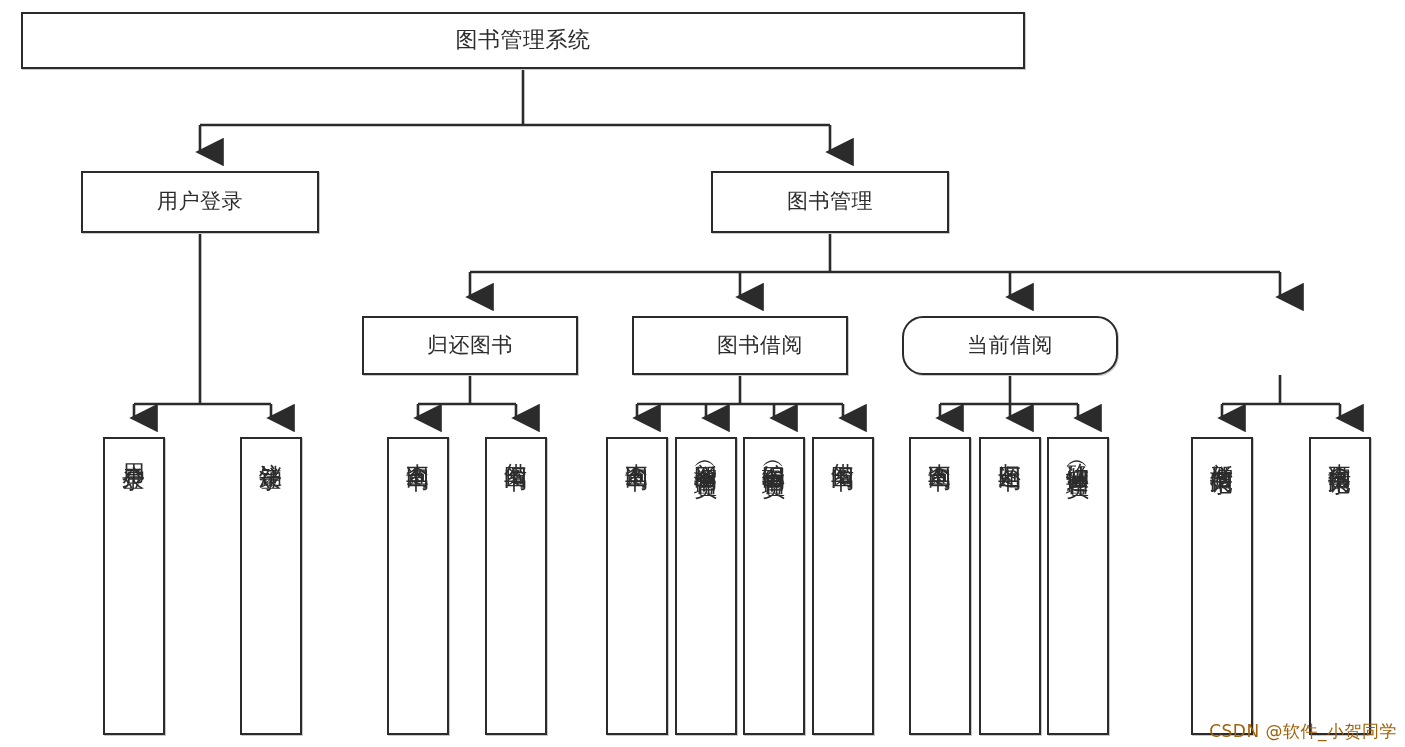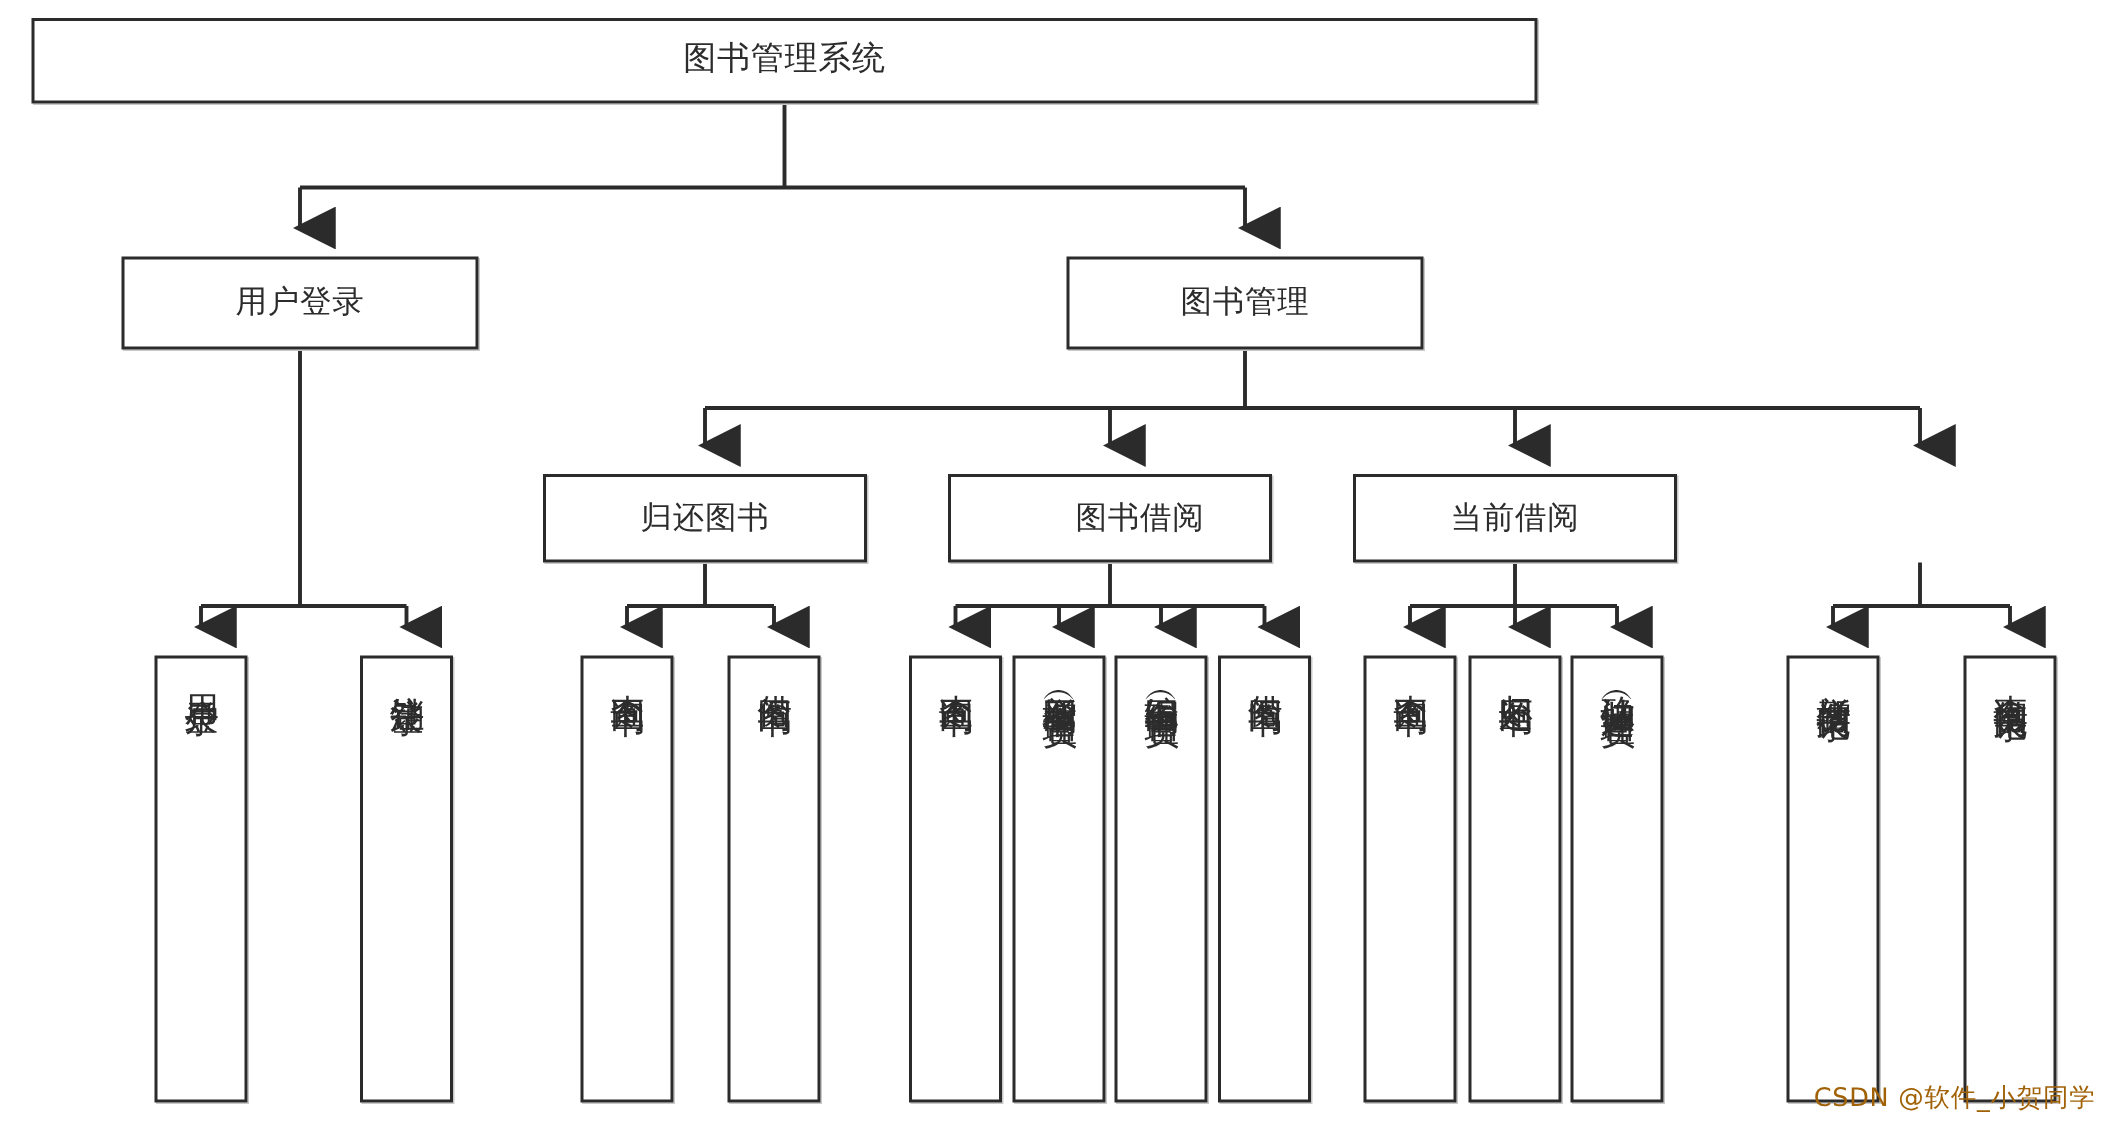--- a/index.html
+++ b/index.html
@@ -137,21 +137,21 @@
   <div class="node horiz" style="left:711px; top:171px; width:238px; height:62px;">
     <span class="label">图书管理</span>
   </div>
 
   <div class="node horiz" style="left:362px; top:316px; width:216px; height:59px;">
     <span class="label">归还图书</span>
   </div>
   <div class="node horiz" style="left:632px; top:316px; width:216px; height:59px;padding-left:40px;">
     <span class="label">图书借阅</span>
   </div>
-  <div class="node horiz" style="left:902px; top:316px; width:216px; height:59px;">
+  <div class="node horiz" style="left:902px; top:316px; width:216px; height:59px;border-radius:21px;">
     <span class="label">当前借阅</span>
   </div>
 
   <div class="node vert" style="left:103px; top:437px; width:62px; height:298px;">
     <span class="label">用户登录</span>
   </div>
   <div class="node vert" style="left:240px; top:437px; width:62px; height:298px;">
     <span class="label">注销登录</span>
   </div>
 

